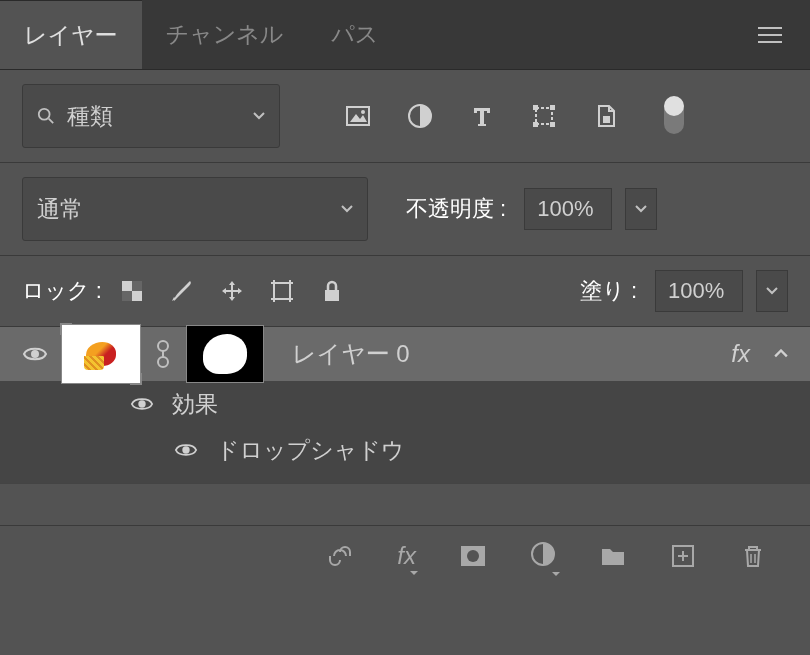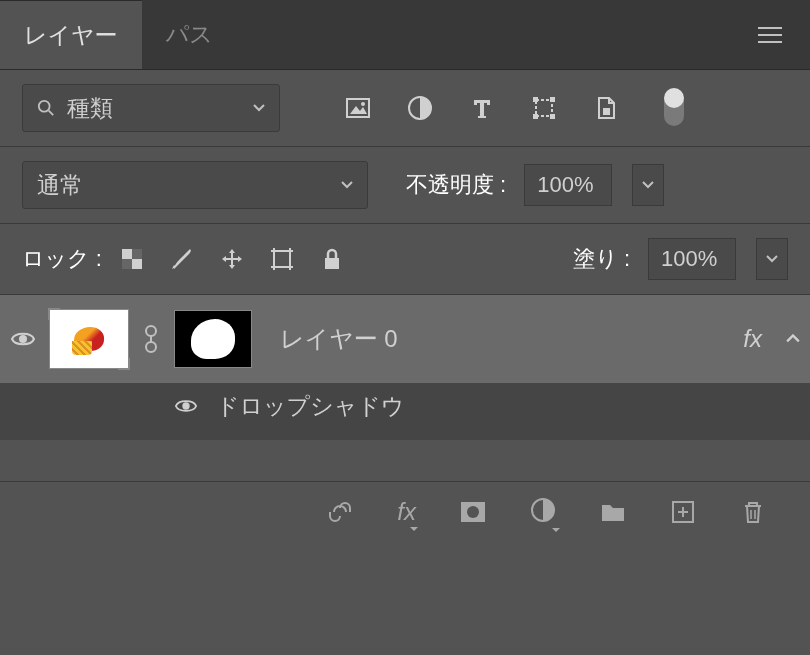--- a/index.html
+++ b/index.html
@@ -5,40 +5,40 @@
 * { box-sizing: border-box; margin: 0; padding: 0; }
 body { width: 810px; height: 655px; background: #535353; font-family: sans-serif; color: #d0d0d0; overflow: hidden; }
 
 .panel-tabs { display: flex; height: 70px; background: #383838; border-bottom: 1px solid #2a2a2a; }
 .tab { height: 100%; display: flex; align-items: center; padding: 0 24px; font-size: 23px; color: #888; cursor: pointer; }
 .tab.active { background: #535353; color: #e0e0e0; border-top: 1px solid #2a2a2a; }
 .tabs-spacer { flex: 1; }
 .menu-btn { padding: 0 28px; display: flex; align-items: center; height: 100%; }
 
 .row { display: flex; align-items: center; padding: 14px 22px; border-bottom: 1px solid #3a3a3a; gap: 18px; }
-.dropdown { display: flex; align-items: center; justify-content: space-between; border: 1px solid #3a3a3a; background: #4a4a4a; height: 48px; border-radius: 3px; padding: 0 14px; font-size: 23px; cursor: pointer; }
+.dropdown { display: flex; align-items: center; justify-content: space-between; border: 1px solid #3a3a3a; background: #4a4a4a; height: 64px; border-radius: 3px; padding: 0 14px; font-size: 23px; cursor: pointer; }
 .dropdown.kind { width: 258px; }
 .dropdown.blend { flex: 1; max-width: 346px; gap: 22px; }
 .chev { width: 12px; height: 8px; }
 .search-icon { width: 18px; height: 18px; }
 .filter-icons { display: flex; gap: 38px; align-items: center; margin-left: 48px; }
 .ficon { width: 24px; height: 24px; fill: #d0d0d0; cursor: pointer; }
 .toggle { width: 20px; height: 36px; border-radius: 10px; background: #7a7a7a; position: relative; margin-left: 28px; }
 .toggle::after { content: ''; position: absolute; width: 20px; height: 20px; background: #e0e0e0; border-radius: 50%; top: -2px; left: 0; }
 
 .label { font-size: 22px; color: #ffffff; }
-.value-box { display: flex; align-items: center; gap: 20px; }
+.value-box { display: flex; align-items: center; gap: 13px; }
 .value-input { border: 1px solid #3a3a3a; background: #4a4a4a; height: 42px; padding: 0 12px; font-size: 22px; color: #d0d0d0; min-width: 88px; display: flex; align-items: center; }
 .chev-btn { width: 32px; height: 42px; border: 1px solid #3a3a3a; background: #4a4a4a; display: flex; align-items: center; justify-content: center; }
 
 .lock-icons { display: flex; gap: 26px; align-items: center; }
 .licon { width: 24px; height: 24px; fill: #d0d0d0; cursor: pointer; }
 
 .layers-area { background: #454545; padding-bottom: 10px; }
-.layer-row { display: flex; align-items: center; height: 88px; padding: 0 10px; background: #6a6a6a; gap: 14px; }
+.layer-row { display: flex; align-items: center; height: 54px; padding: 0 22px; background: #6a6a6a; gap: 14px; }
 .eye { width: 26px; height: 26px; }
 .thumb { width: 78px; height: 58px; background: #fff; border: 2px solid #fff; outline: 1px solid #888; position: relative; }
 .thumb-corners::before, .thumb-corners::after { content: ''; position: absolute; width: 10px; height: 10px; border: 2px solid #888; }
 .thumb-corners::before { top: -4px; left: -4px; border-right: none; border-bottom: none; }
 .thumb-corners::after { bottom: -4px; right: -4px; border-left: none; border-top: none; }
 .link-icon { width: 18px; }
 .mask { width: 78px; height: 58px; background: #000; border: 1px solid #888; display: flex; align-items: center; justify-content: center; }
 .layer-name { font-size: 24px; margin-left: 14px; flex: 1; }
 .fx { font-size: 24px; font-style: italic; color: #d0d0d0; }
 .fx-chev { margin-left: 10px; }
@@ -51,20 +51,21 @@
 
 .mango { width: 30px; height: 24px; background: linear-gradient(135deg, #f4a020 40%, #c92020 60%); border-radius: 60% 50% 50% 30%; position: absolute; top: 50%; left: 50%; transform: translate(-50%, -50%); }
 .mango::before { content:''; position:absolute; width:20px; height:14px; background: repeating-linear-gradient(45deg,#f4c430,#f4c430 3px,#e09020 3px,#e09020 5px); bottom:-4px; left:-2px; border-radius: 0 0 4px 4px; }
 .blob { width: 44px; height: 40px; background: #fff; border-radius: 60% 50% 50% 40%; }
 </style>
 </head>
 <body>
 
 <div class="panel-tabs">
   <div class="tab active">レイヤー</div>
+  <div class="tab">チャンネル</div>
   <div class="tab">パス</div>
   <div class="tabs-spacer"></div>
   <div class="menu-btn">
     <svg width="24" height="18">
         <line x1="0" y1="2" x2="24" y2="2" stroke="#c0c0c0" stroke-width="2"></line>
         <line x1="0" y1="9" x2="24" y2="9" stroke="#c0c0c0" stroke-width="2"></line>
         <line x1="0" y1="16" x2="24" y2="16" stroke="#c0c0c0" stroke-width="2"></line>
       </svg>
   </div>
 </div>
@@ -186,20 +187,27 @@
     <div class="mask">
         <div class="blob"></div>
       </div>
     <span class="layer-name">レイヤー 0</span>
     <span class="fx">fx</span>
     <svg class="chev fx-chev" viewBox="0 0 12 8" style="width:14px;height:10px">
         <path d="M1 6 L6 1 L11 6" fill="none" stroke="#d0d0d0" stroke-width="2"></path>
       </svg>
   </div>
 
+  <div class="effect-row">
+    <svg class="eye" viewBox="0 0 26 26" style="width:24px;height:24px">
+        <path d="M2 13 C5 6 21 6 24 13 C21 20 5 20 2 13 Z" fill="none" stroke="#d0d0d0" stroke-width="2"></path>
+        <circle cx="13" cy="13" r="4" fill="#d0d0d0"></circle>
+      </svg>
+    <span>効果</span>
+  </div>
   <div class="effect-row effect-sub">
     <svg class="eye" viewBox="0 0 26 26" style="width:24px;height:24px">
         <path d="M2 13 C5 6 21 6 24 13 C21 20 5 20 2 13 Z" fill="none" stroke="#d0d0d0" stroke-width="2"></path>
         <circle cx="13" cy="13" r="4" fill="#d0d0d0"></circle>
       </svg>
     <span>ドロップシャドウ</span>
   </div>
 </div>
 
 <div style="height:42px;background:#535353;border-top:1px solid #444"></div>

